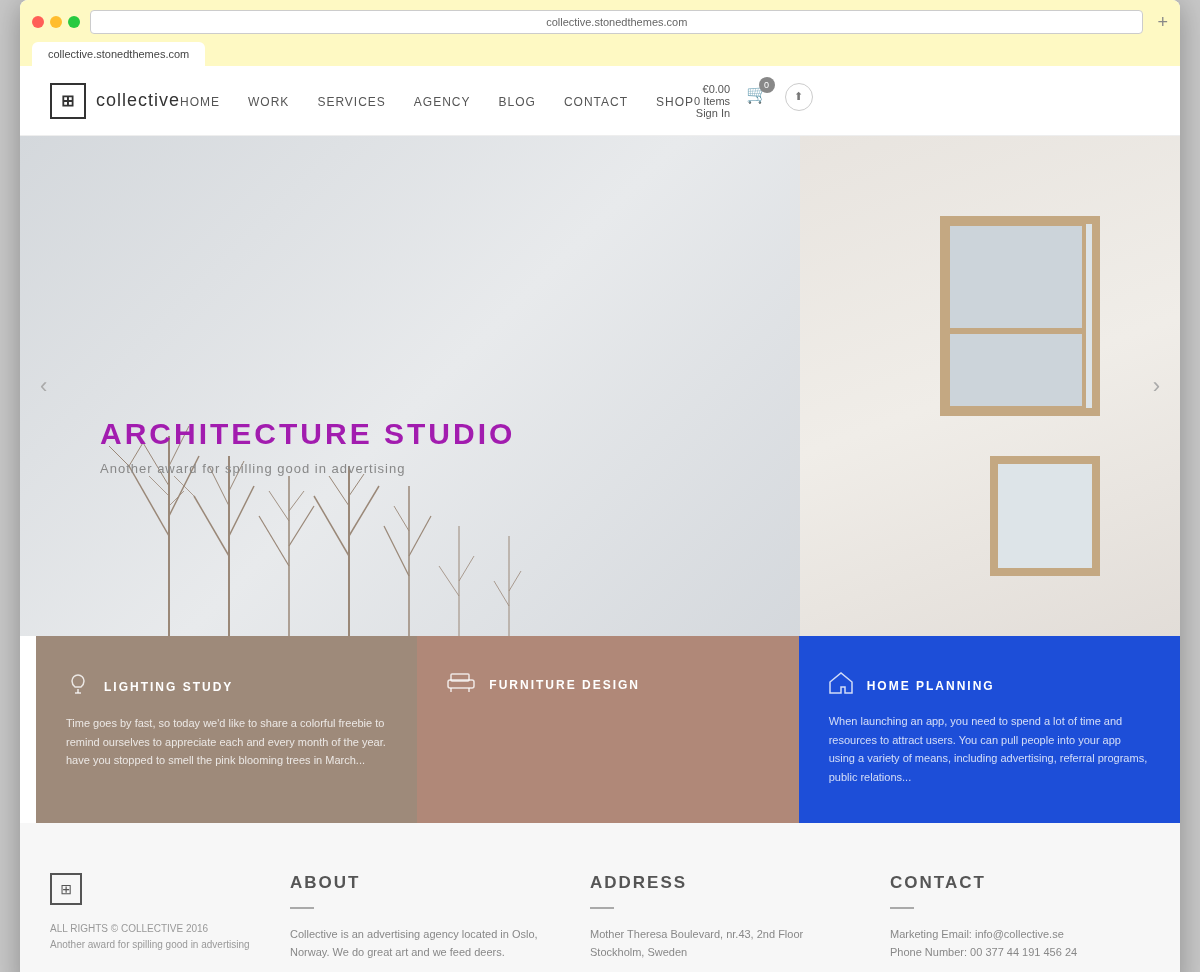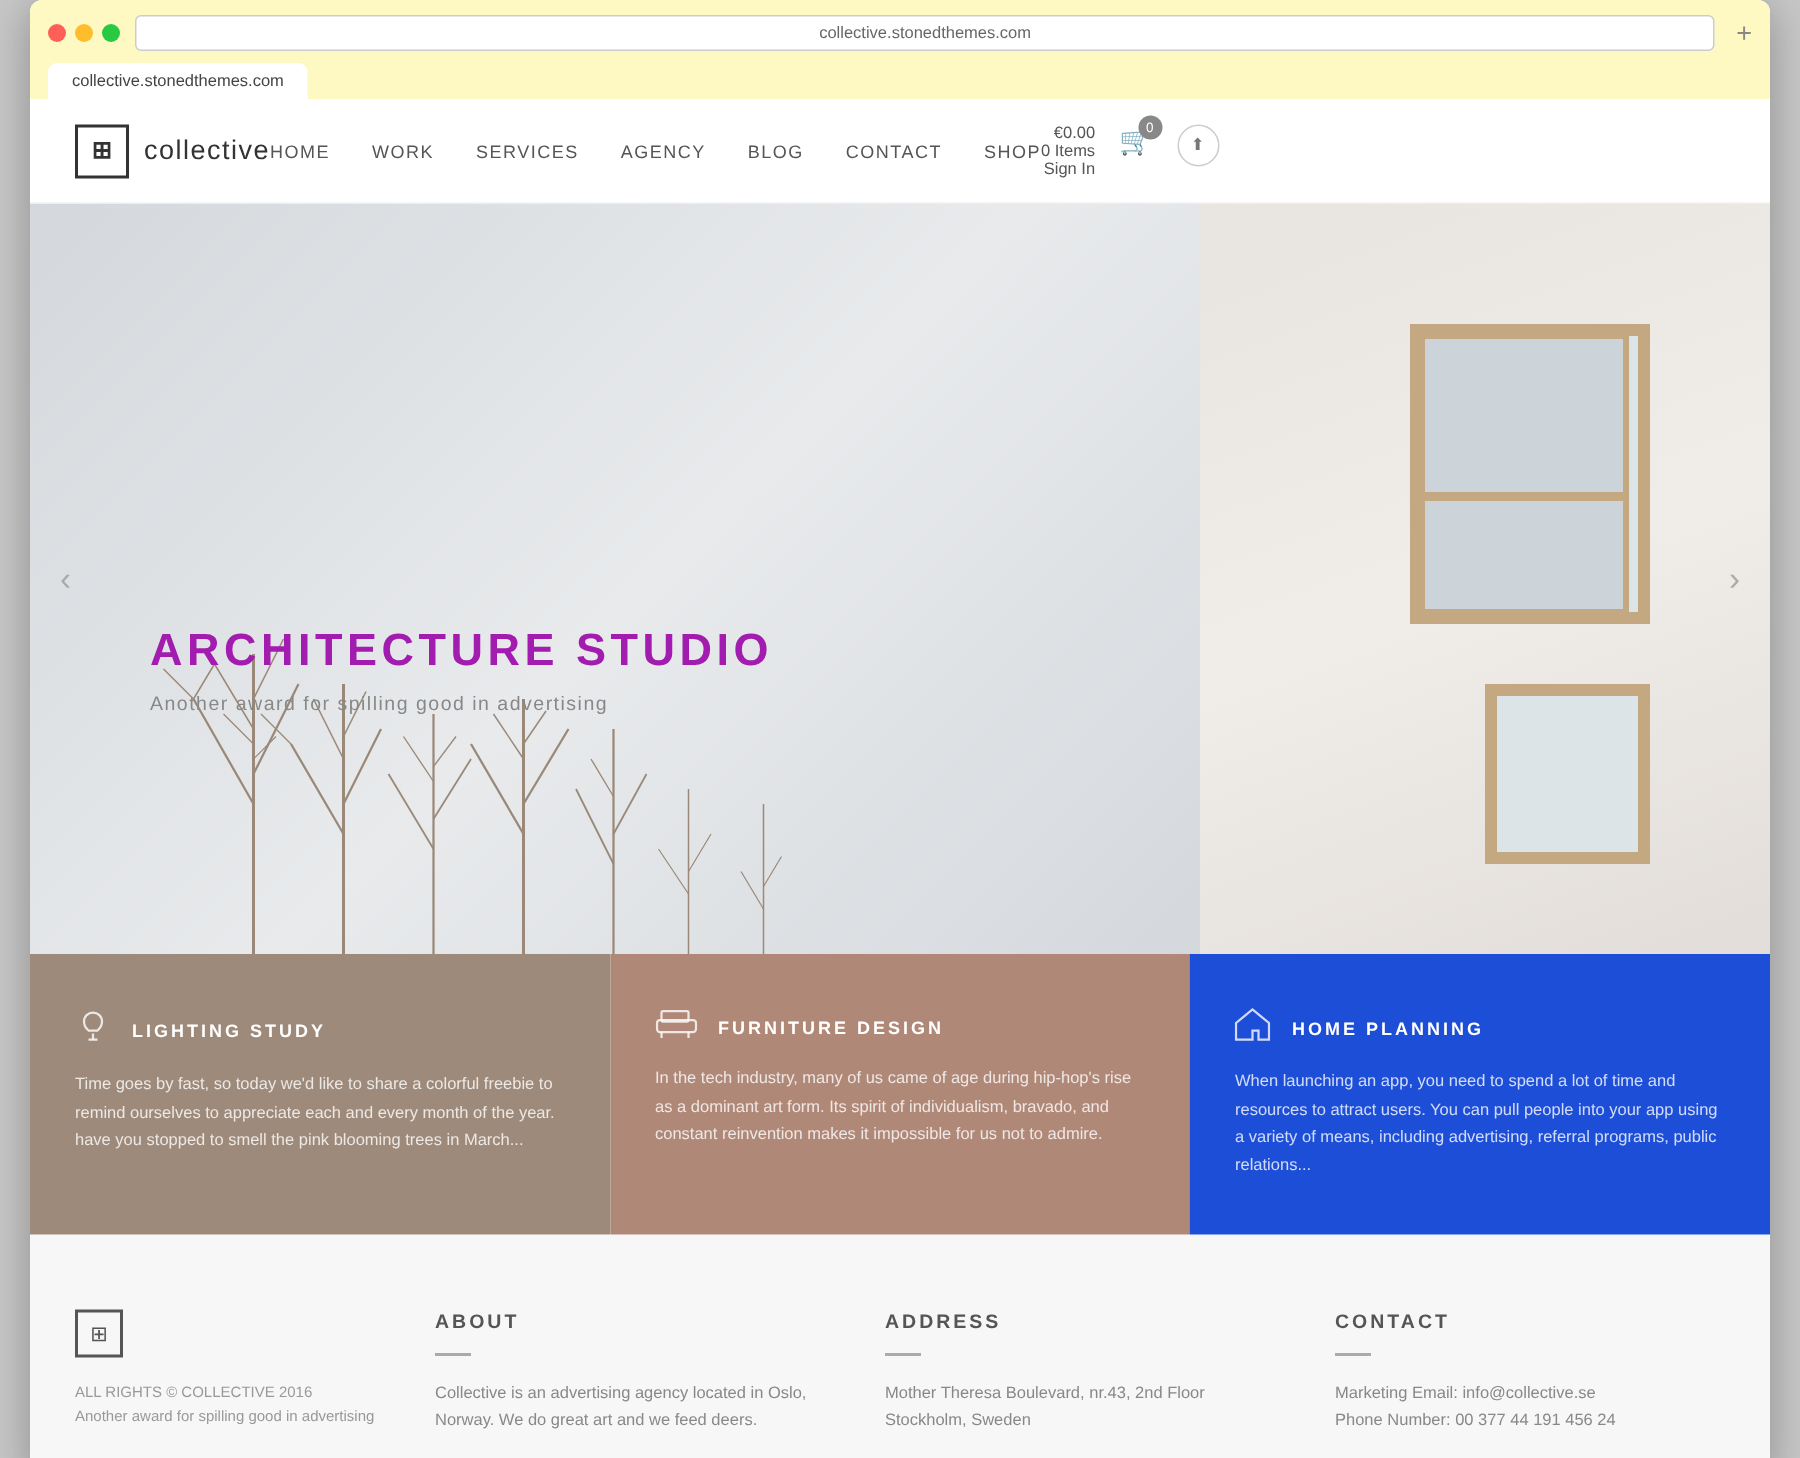--- a/index.html
+++ b/index.html
@@ -266,20 +266,21 @@
       cursor: pointer;
       z-index: 10;
       user-select: none;
     }
     .slider-prev { left: 20px; }
     .slider-next { right: 20px; }
 
     
     .features-row {
       display: flex;
+      padding-left: 16px;
     }
     .feature-block {
       flex: 1;
       padding: 36px 30px;
       display: flex;
       flex-direction: column;
       gap: 12px;
     }
     .feature-block-1 { background: #9e8a7a; }
     .feature-block-2 { background: #b08878; }
@@ -326,21 +327,21 @@
       font-size: 14px;
       color: #555;
       margin-bottom: 16px;
     }
     .footer-copy {
       font-size: 10px;
       color: #999;
       line-height: 1.6;
     }
     .footer-heading {
-      font-size: 13px;
+      font-size: 17px;
       font-weight: 700;
       color: #555;
       letter-spacing: 2px;
       text-transform: uppercase;
       margin-bottom: 14px;
     }
     .footer-divider {
       width: 24px;
       height: 2px;
       background: #aaa;
@@ -504,21 +505,20 @@
           <div class="feature-icon">
             <svg width="28" height="20" viewBox="0 0 28 20" fill="none" stroke="rgba(255,255,255,0.8)" stroke-width="1.5">
               <rect x="1" y="8" width="26" height="8" rx="2"></rect>
               <rect x="4" y="2" width="18" height="7" rx="1"></rect>
               <line x1="4" y1="16" x2="4" y2="20"></line>
               <line x1="22" y1="16" x2="22" y2="20"></line>
             </svg>
           </div>
           <span class="feature-title">FURNITURE DESIGN</span>
         </div>
-        <p class="feature-text">In the tech industry, many of us came of age during hip-hop's rise as a dominant art form. Its spirit of individualism, bravado, and constant reinvention makes it impossible for us not to admire.</p>
       </div>
 
       <div class="feature-block feature-block-3">
         <div class="feature-header">
           <div class="feature-icon">
             <svg width="24" height="22" viewBox="0 0 24 22" fill="none" stroke="rgba(255,255,255,0.8)" stroke-width="1.5">
               <path d="M1 10L12 1l11 9v11H16v-6h-4v6H1z"></path>
             </svg>
           </div>
           <span class="feature-title">HOME PLANNING</span>

